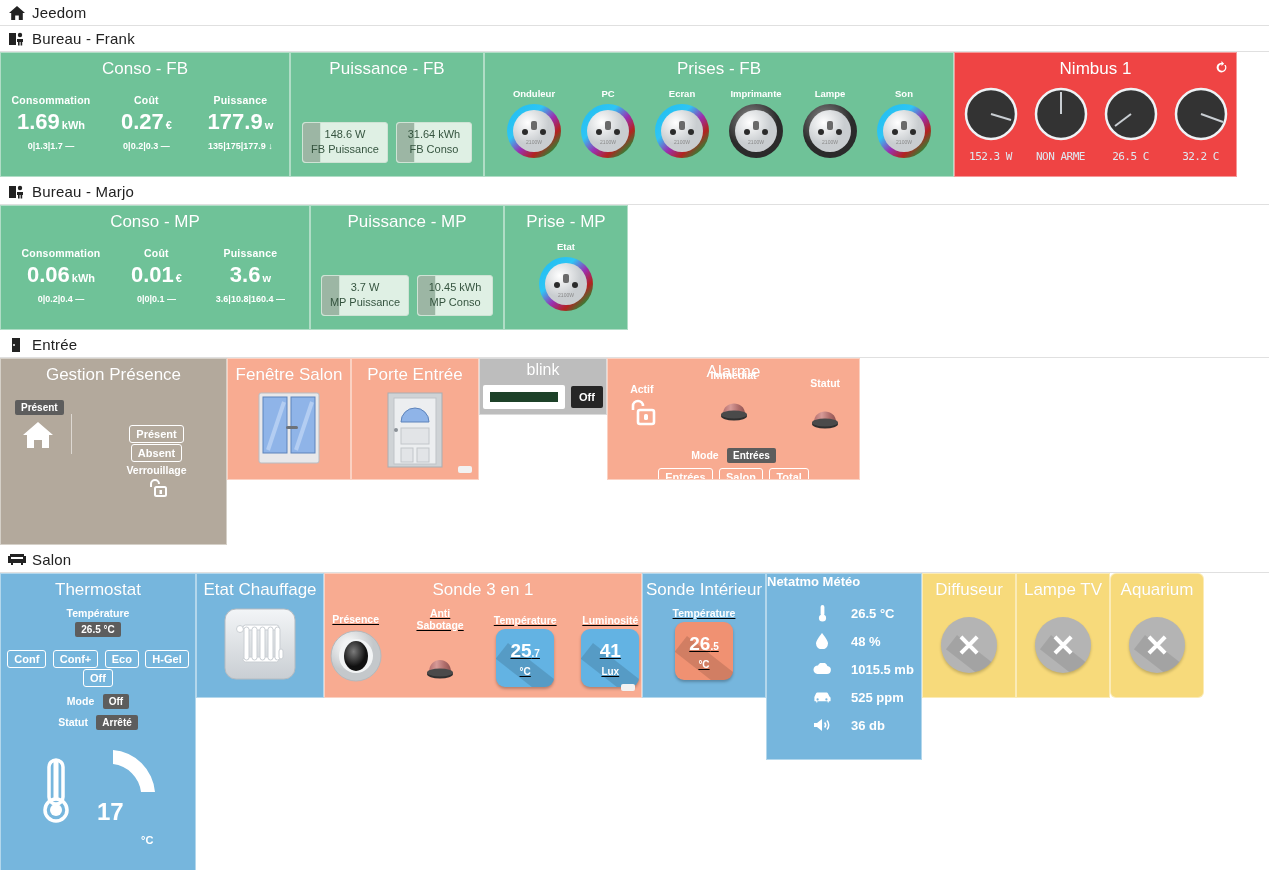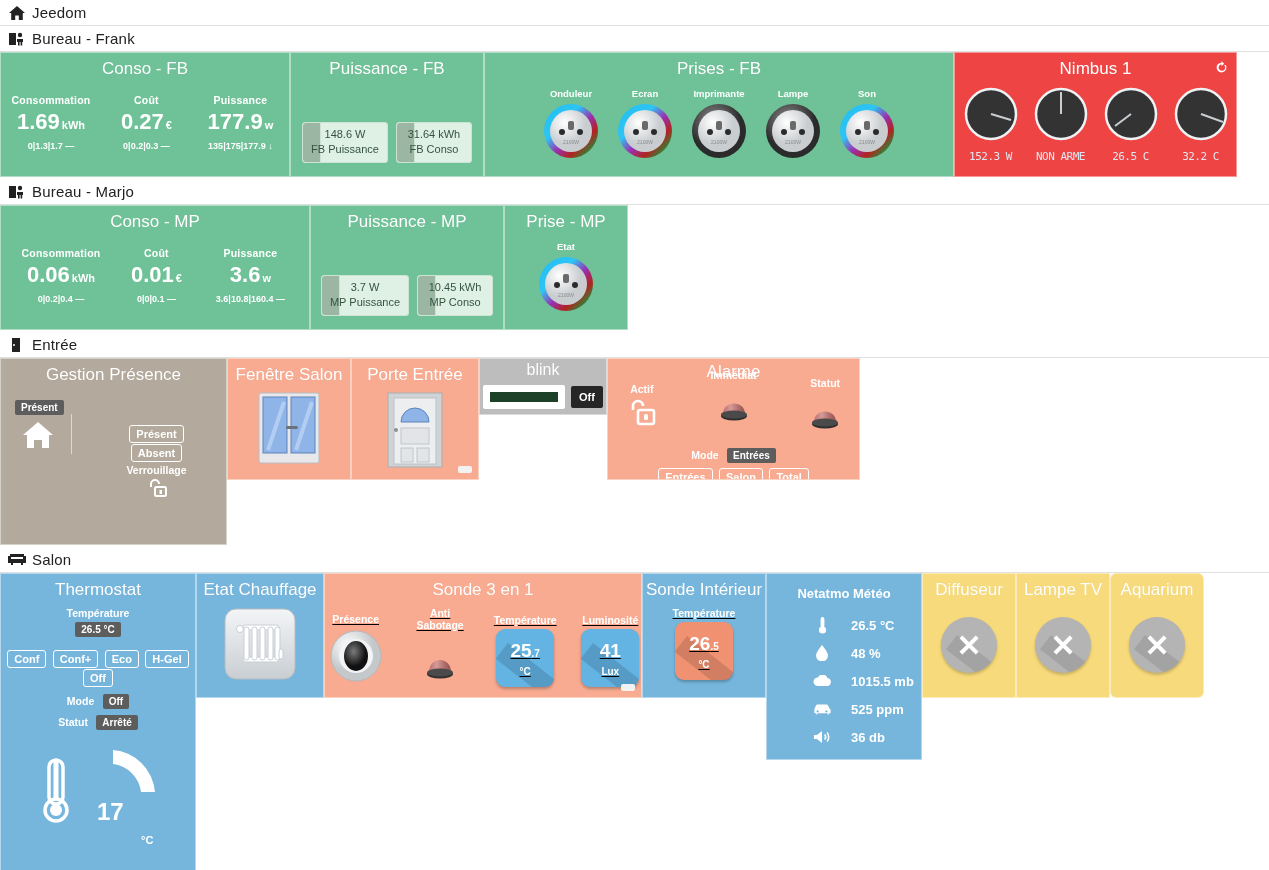--- a/index.html
+++ b/index.html
@@ -153,21 +153,21 @@
   .ft-num { position:relative; z-index:2; font-size:19px; font-weight:bold; color:#fff;
             padding-top:12px; line-height:19px; }
   .ft-num .dec { font-size:10px; }
   .ft-unit { position:relative; z-index:2; font-size:10px; font-weight:bold; color:#fff; margin-top:3px; }
 
   
   .nt-list { margin:10px 0 0 0; }
   .nt-row { display:flex; align-items:center; height:28px; padding-left:42px; }
   .nt-ico { width:26px; color:#fff; display:flex; justify-content:center; }
   .nt-val { color:#fff; font-size:13px; font-weight:bold; margin-left:16px; }
-  .nt-title { text-align:center; color:#fff; font-size:13px; font-weight:bold; padding-top:12px; }
+  .nt-title { text-align:left; color:#fff; font-size:13px; font-weight:bold; padding-top:0; }
 
   
   .xcircle { width:56px; height:56px; border-radius:50%; background:#b4b4b4;
              position:relative; margin:0 auto; box-shadow:0 2px 3px rgba(0,0,0,.2); overflow:hidden; }
   .xcircle::after{ content:""; position:absolute; left:16px; top:18px; width:70px; height:18px;
                    background:rgba(0,0,0,.09); transform:rotate(38deg); transform-origin:0 0; }
   .xmark { position:absolute; inset:0; display:flex; align-items:center; justify-content:center;
            color:#fff; font-size:30px; font-weight:bold; z-index:2; }
 </style>
 </head>
@@ -254,20 +254,33 @@
             <circle cx="29" cy="29" r="27" fill="url(#ringOn)"></circle>
             <circle cx="29" cy="29" r="21" fill="url(#faceg)"></circle>
             <circle cx="20" cy="30" r="3" fill="#2b2b2b"></circle>
               <circle cx="38" cy="30" r="3" fill="#2b2b2b"></circle>
             <rect x="26" y="19" width="6" height="9" rx="2" fill="#6a6a6a"></rect>
             <text x="29" y="42" font-size="5" fill="#8a8a8a" text-anchor="middle" font-family="Liberation Sans">2100W</text>
           </svg>
         </span>
       </div>
       <div class="plug">
+        <div class="plug-lbl">PC</div>
+        <span>
+          <svg width="58" height="58" viewBox="0 0 58 58">
+            <circle cx="29" cy="29" r="27" fill="url(#ringOn)"></circle>
+              <circle cx="29" cy="29" r="21" fill="url(#faceg)"></circle>
+            <circle cx="20" cy="30" r="3" fill="#2b2b2b"></circle>
+              <circle cx="38" cy="30" r="3" fill="#2b2b2b"></circle>
+            <rect x="26" y="19" width="6" height="9" rx="2" fill="#6a6a6a"></rect>
+            <text x="29" y="42" font-size="5" fill="#8a8a8a" text-anchor="middle" font-family="Liberation Sans">2100W</text>
+          </svg>
+        </span>
+      </div>
+      <div class="plug">
         <div class="plug-lbl">Ecran</div>
         <span>
           <svg width="58" height="58" viewBox="0 0 58 58">
             <circle cx="29" cy="29" r="27" fill="url(#ringOn)"></circle>
               <circle cx="29" cy="29" r="21" fill="url(#faceg)"></circle>
             <circle cx="20" cy="30" r="3" fill="#2b2b2b"></circle>
               <circle cx="38" cy="30" r="3" fill="#2b2b2b"></circle>
             <rect x="26" y="19" width="6" height="9" rx="2" fill="#6a6a6a"></rect>
             <text x="29" y="42" font-size="5" fill="#8a8a8a" text-anchor="middle" font-family="Liberation Sans">2100W</text>
           </svg>

